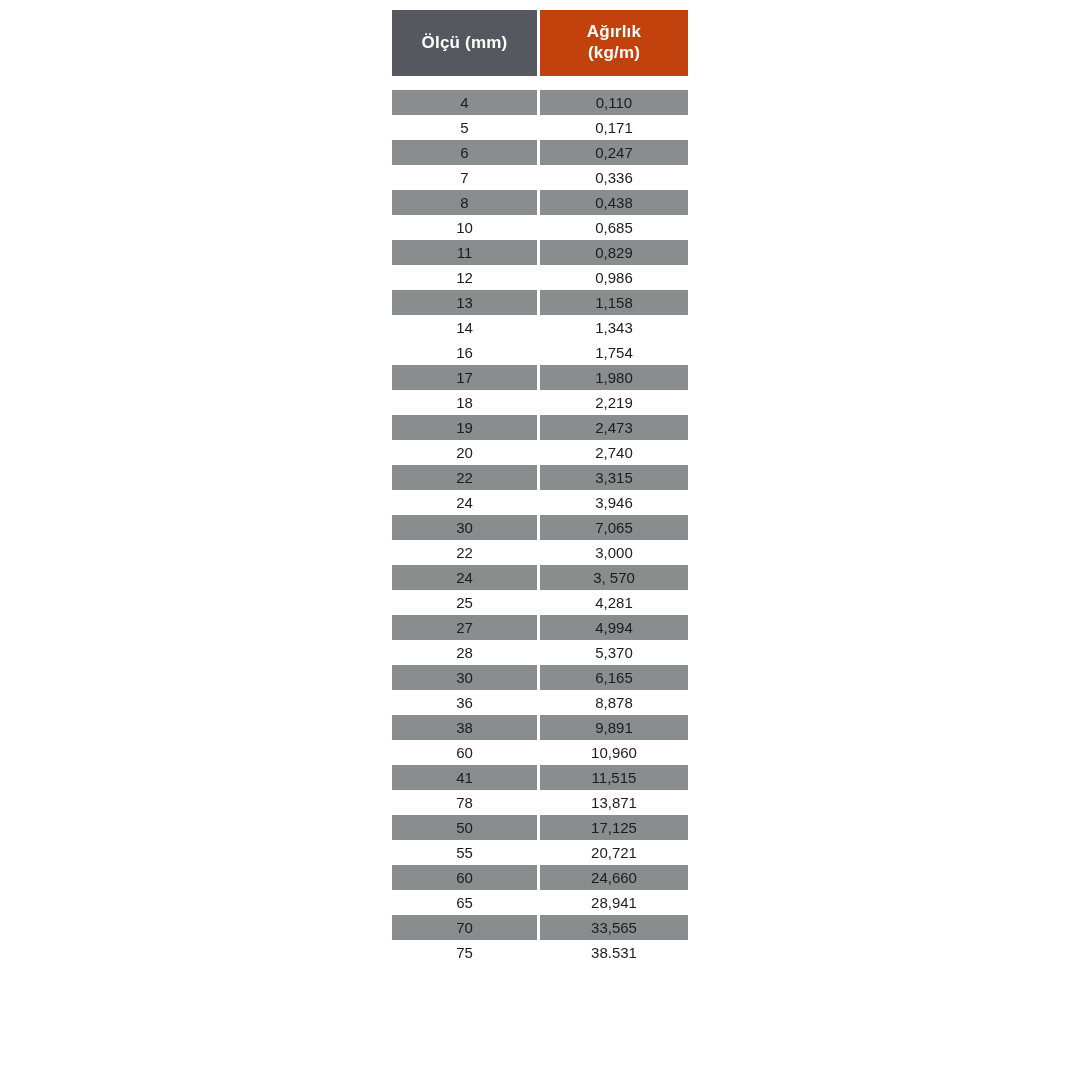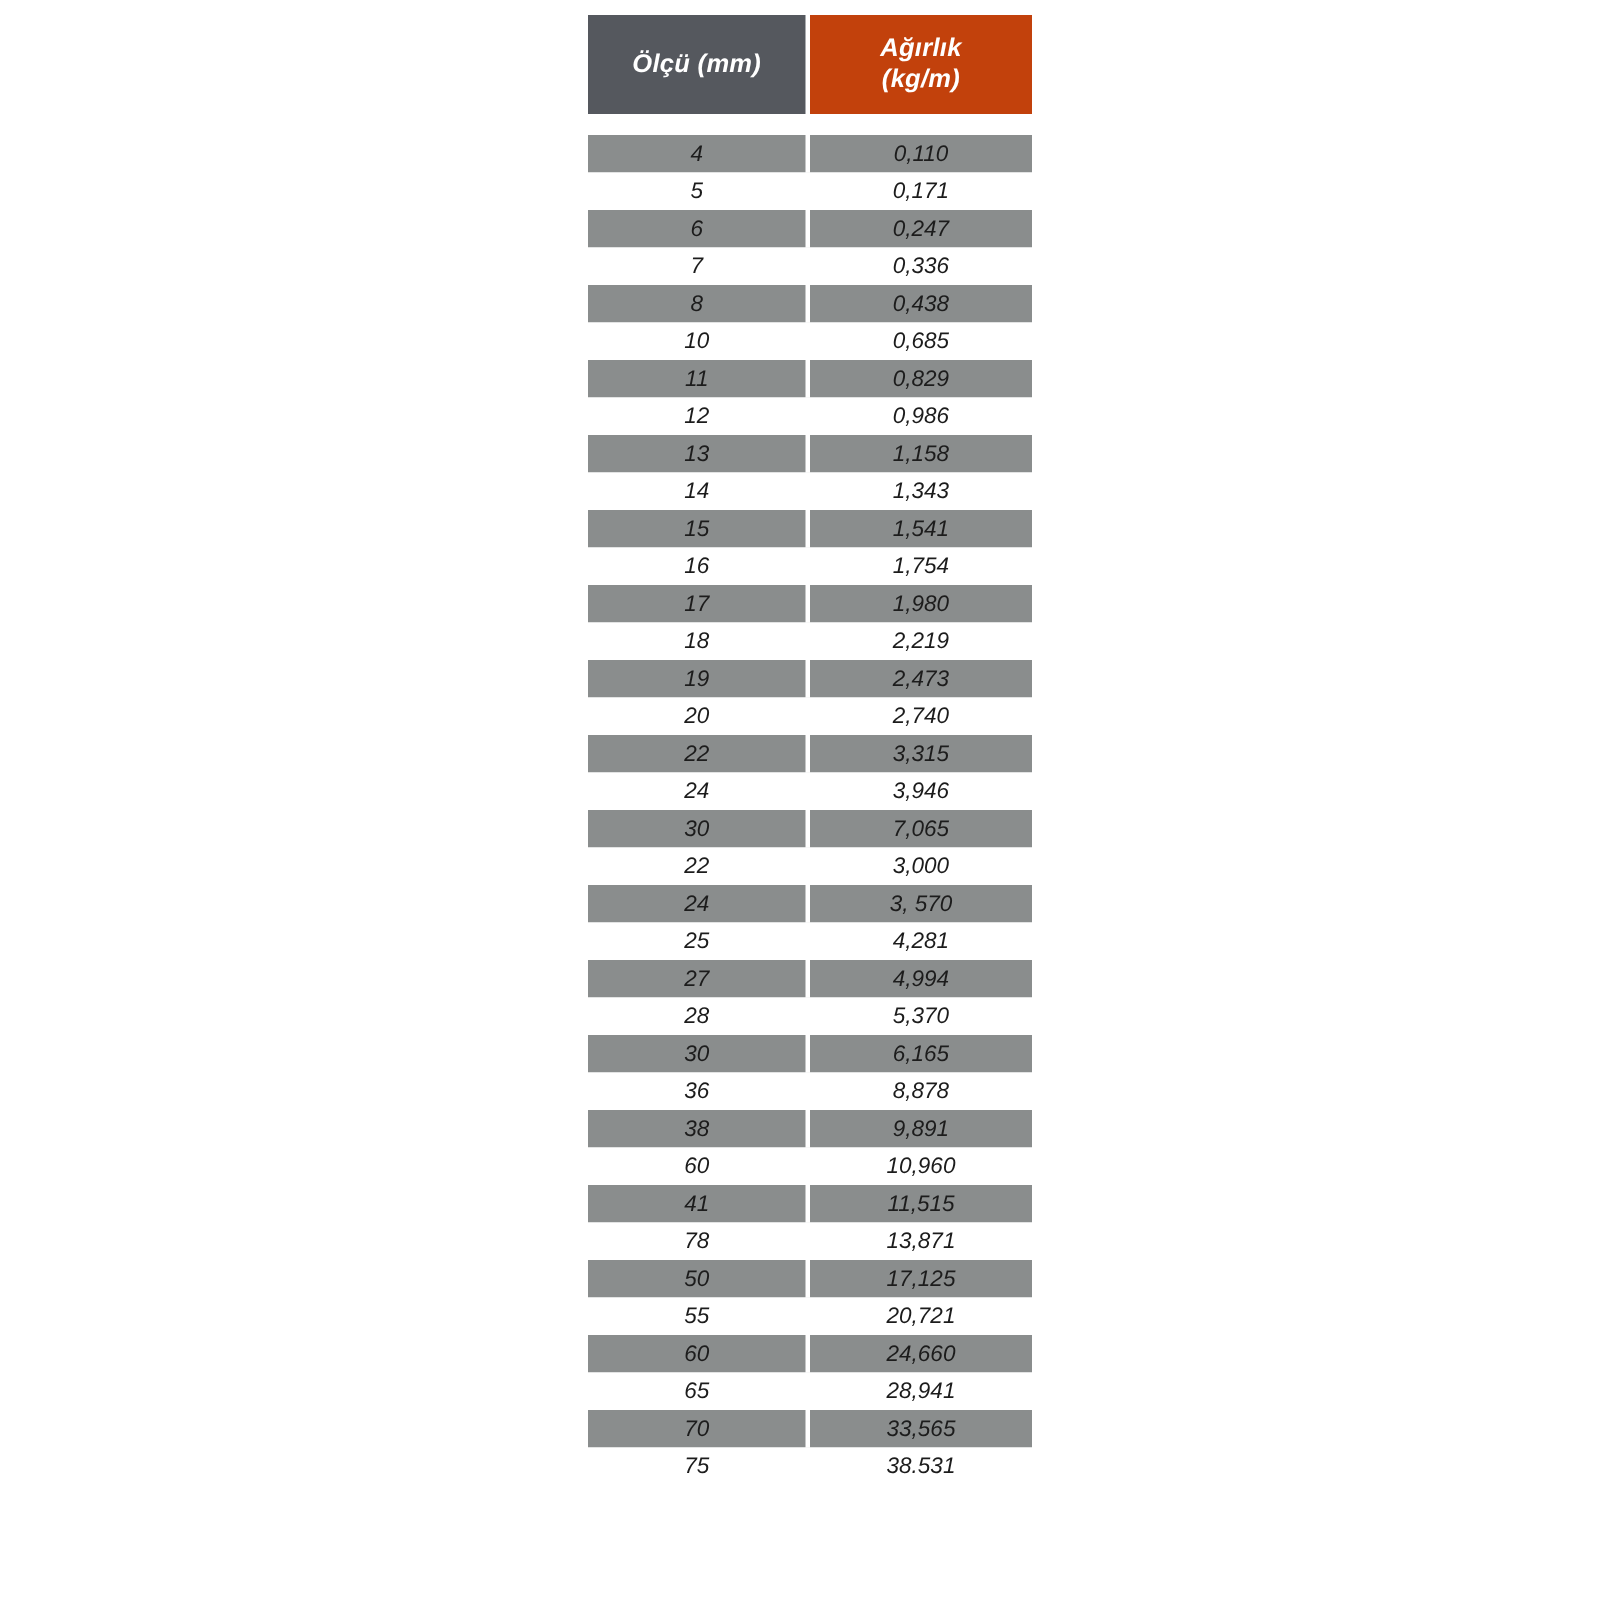--- a/index.html
+++ b/index.html
@@ -20,21 +20,20 @@
     left: 392px;
     top: 10px;
     width: 296px;
   }
 
   table.weight-table {
     width: 296px;
     border-collapse: separate;
     border-spacing: 0;
     table-layout: fixed;
-    font-style: italic;
   }
 
   table.weight-table col.col-size   { width: 148px; }
   table.weight-table col.col-weight { width: 148px; }
 
   
   thead tr.header-row th {
     padding: 0;
     height: 66px;
     vertical-align: middle;
@@ -141,24 +140,20 @@
           <td class="cell-weight">0,986</td>
         </tr>
         <tr class="data-row striped">
           <td class="cell-size">13</td>
           <td class="cell-weight">1,158</td>
         </tr>
         <tr class="data-row plain">
           <td class="cell-size">14</td>
           <td class="cell-weight">1,343</td>
         </tr>
-        <tr class="data-row striped">
-          <td class="cell-size">15</td>
-          <td class="cell-weight">1,541</td>
-        </tr>
         <tr class="data-row plain">
           <td class="cell-size">16</td>
           <td class="cell-weight">1,754</td>
         </tr>
         <tr class="data-row striped">
           <td class="cell-size">17</td>
           <td class="cell-weight">1,980</td>
         </tr>
         <tr class="data-row plain">
           <td class="cell-size">18</td>

